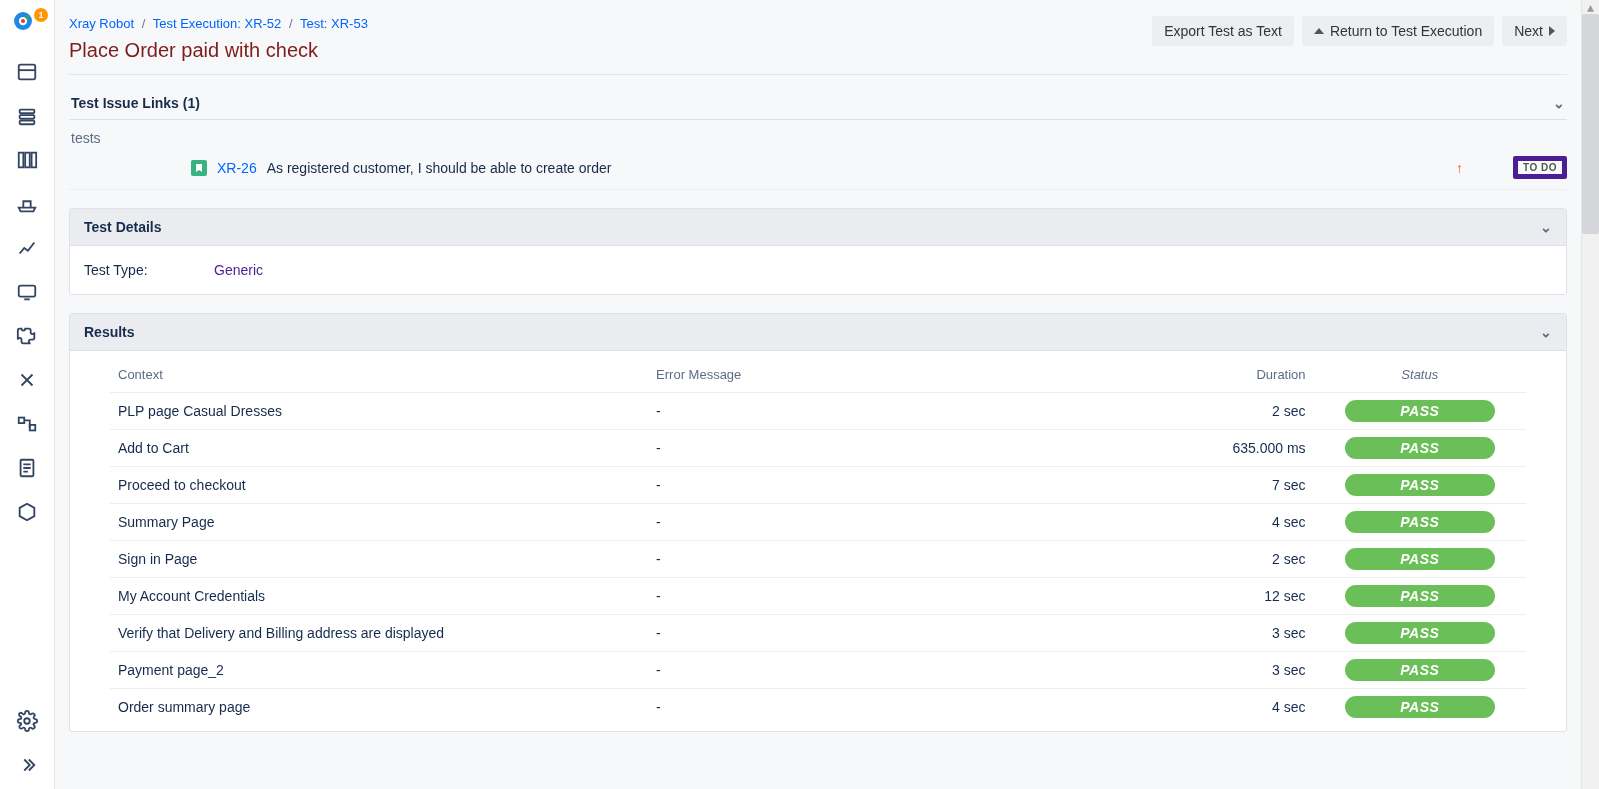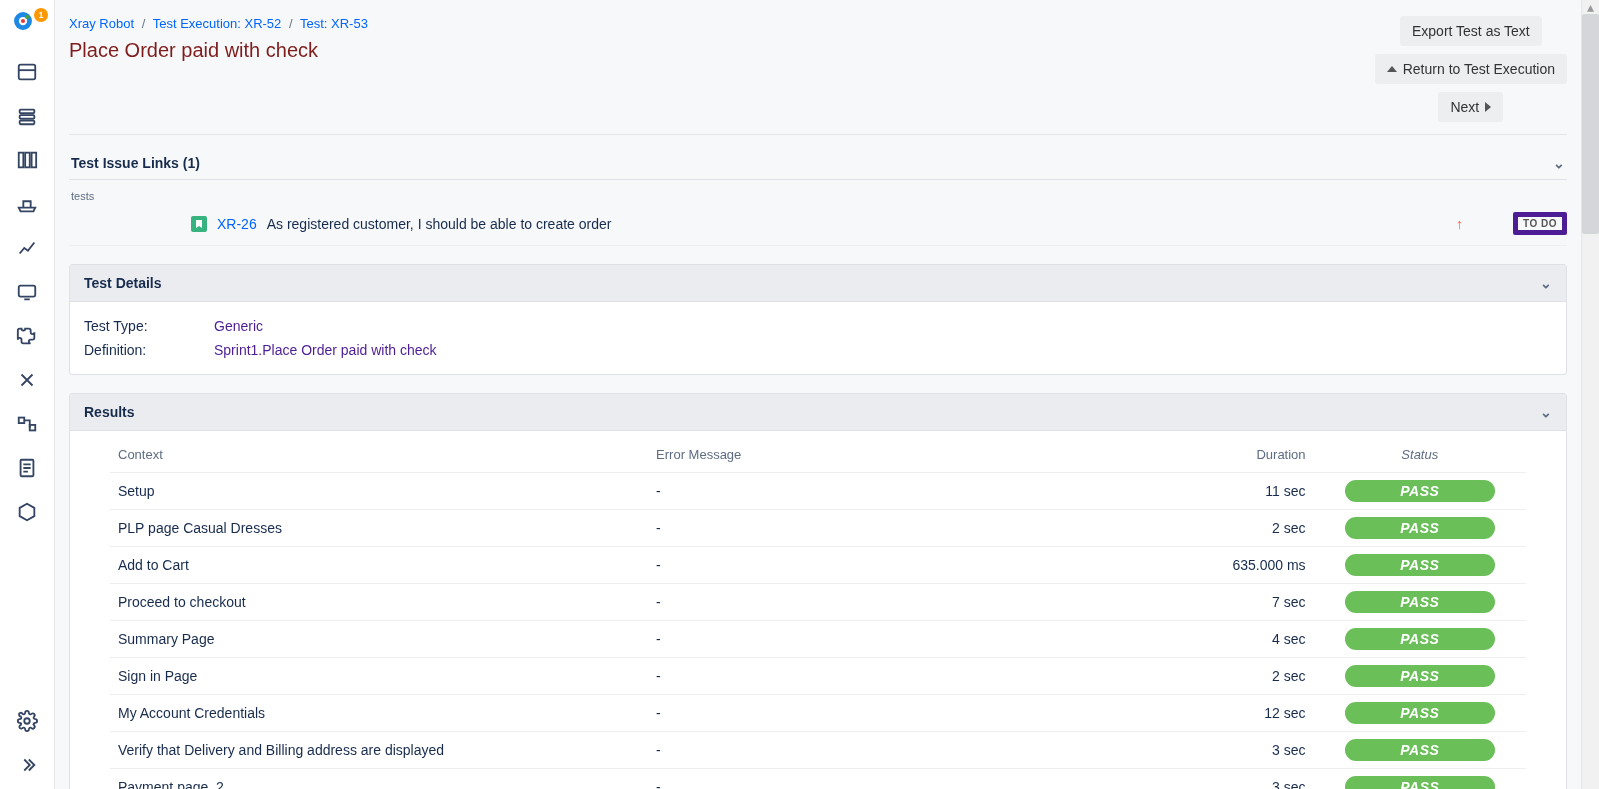--- a/index.html
+++ b/index.html
@@ -20,21 +20,21 @@
   .nav-icon { color:#344563; cursor:pointer; display:flex; align-items:center; justify-content:center; width:32px; height:24px;}
   
   .main { flex:1; overflow-y:auto; background:#f7f8f9; position:relative;}
   .content { padding:10px 14px 40px 14px; }
   
   .header-row { display:flex; justify-content:space-between; align-items:flex-start; padding:6px 0 12px 0; border-bottom:1px solid #e6e6e6; margin-bottom:12px;gap:37px;}
   .breadcrumbs { font-size:13px; color:#5e6c84;}
   .breadcrumbs a { color:#0065ff; text-decoration:none;}
   .breadcrumbs .sep { color:#6b778c; margin:0 4px;}
   .page-title { font-size:20px; color:#7f1d1d; font-weight:400; margin-top:8px;}
-  .header-buttons { display:flex; gap:8px; align-items:center;flex-direction:column;}
+  .header-buttons { display:flex; gap:8px; align-items:center;}
   .btn {
     background:#eceef0; border:none; border-radius:3px; padding:7px 12px; font-size:14px; color:#333; cursor:pointer;
     display:inline-flex; align-items:center; gap:6px;
   }
   .btn .tri-up { width:0;height:0;border-left:5px solid transparent;border-right:5px solid transparent;border-bottom:6px solid #555;}
   .btn .tri-right { width:0;height:0;border-top:5px solid transparent;border-bottom:5px solid transparent;border-left:6px solid #555;}
   
   .section { background:#fff; border:1px solid #dfe1e6; border-radius:3px; margin-bottom:18px;}
   .section-header {
     background:#eaecef; padding:10px 14px; font-weight:600; color:#172b4d; display:flex; justify-content:space-between; align-items:center;
@@ -61,21 +61,21 @@
   table.results { width:100%; border-collapse:collapse; font-size:14px;}
   table.results th { text-align:left; font-weight:400; color:#5e6c84; padding:10px 8px; font-size:13px;}
   table.results th.right, table.results td.right { text-align:right;}
   table.results th.center, table.results td.center { text-align:center;font-style:italic;}
   table.results tbody tr { border-top:1px solid #eceef0;}
   table.results td { padding:7px 8px; color:#172b4d;}
   .status-pill {
     display:inline-block; min-width:150px; background:#6abf59; color:#fff; font-weight:700; font-size:14px;
     text-align:center; padding:3px 0; border-radius:12px; letter-spacing:.5px;
   }
-  .tests-label { color:#5e6c84; font-size:11px; padding:10px 0 0 2px;}
+  .tests-label { color:#5e6c84; font-size:14px; padding:10px 0 0 2px;}
   .results-inner { padding:6px 40px 6px 40px;}
   
   .fake-scroll-y {
     position:absolute; top:0; right:0; width:18px; height:100%; background:#f1f1f1;
     border-left:1px solid #e6e6e6;
   }
   .fake-scroll-y .thumb-up {
     position:absolute; top:0; width:100%; height:14px; display:flex; align-items:center; justify-content:center;
     color:#999;
   }
@@ -233,50 +233,40 @@
     <div class="section">
       <div class="section-header">
         <span>Test Details</span>
         <span class="chevron-up">⌃</span>
       </div>
       <div class="section-body">
         <div class="detail-row">
           <div class="k">Test Type:</div>
           <div class="v">Generic</div>
         </div>
-        <div class="detail-row">
-          <div class="k">Definition:</div>
-          <div class="v">Sprint1.Place Order paid with check</div>
-        </div>
       </div>
     </div>
 
     <div class="section">
       <div class="section-header">
         <span>Results</span>
         <span class="chevron-up">⌃</span>
       </div>
       <div class="section-body results-inner">
         <table class="results">
           <thead>
             <tr>
               <th style="width:38%;">Context</th>
               <th style="width:32%;">Error Message</th>
               <th class="right" style="width:15%;">Duration</th>
               <th class="center" style="width:15%;">Status</th>
             </tr>
           </thead>
           <tbody id="results-body">
               <tr>
-                <td>Setup</td>
-                <td>-</td>
-                <td class="right">11 sec</td>
-                <td class="center"><span class="status-pill">PASS</span></td>
-              </tr>
-              <tr>
                 <td>PLP page Casual Dresses</td>
                 <td>-</td>
                 <td class="right">2 sec</td>
                 <td class="center"><span class="status-pill">PASS</span></td>
               </tr>
               <tr>
                 <td>Add to Cart</td>
                 <td>-</td>
                 <td class="right">635.000 ms</td>
                 <td class="center"><span class="status-pill">PASS</span></td>

